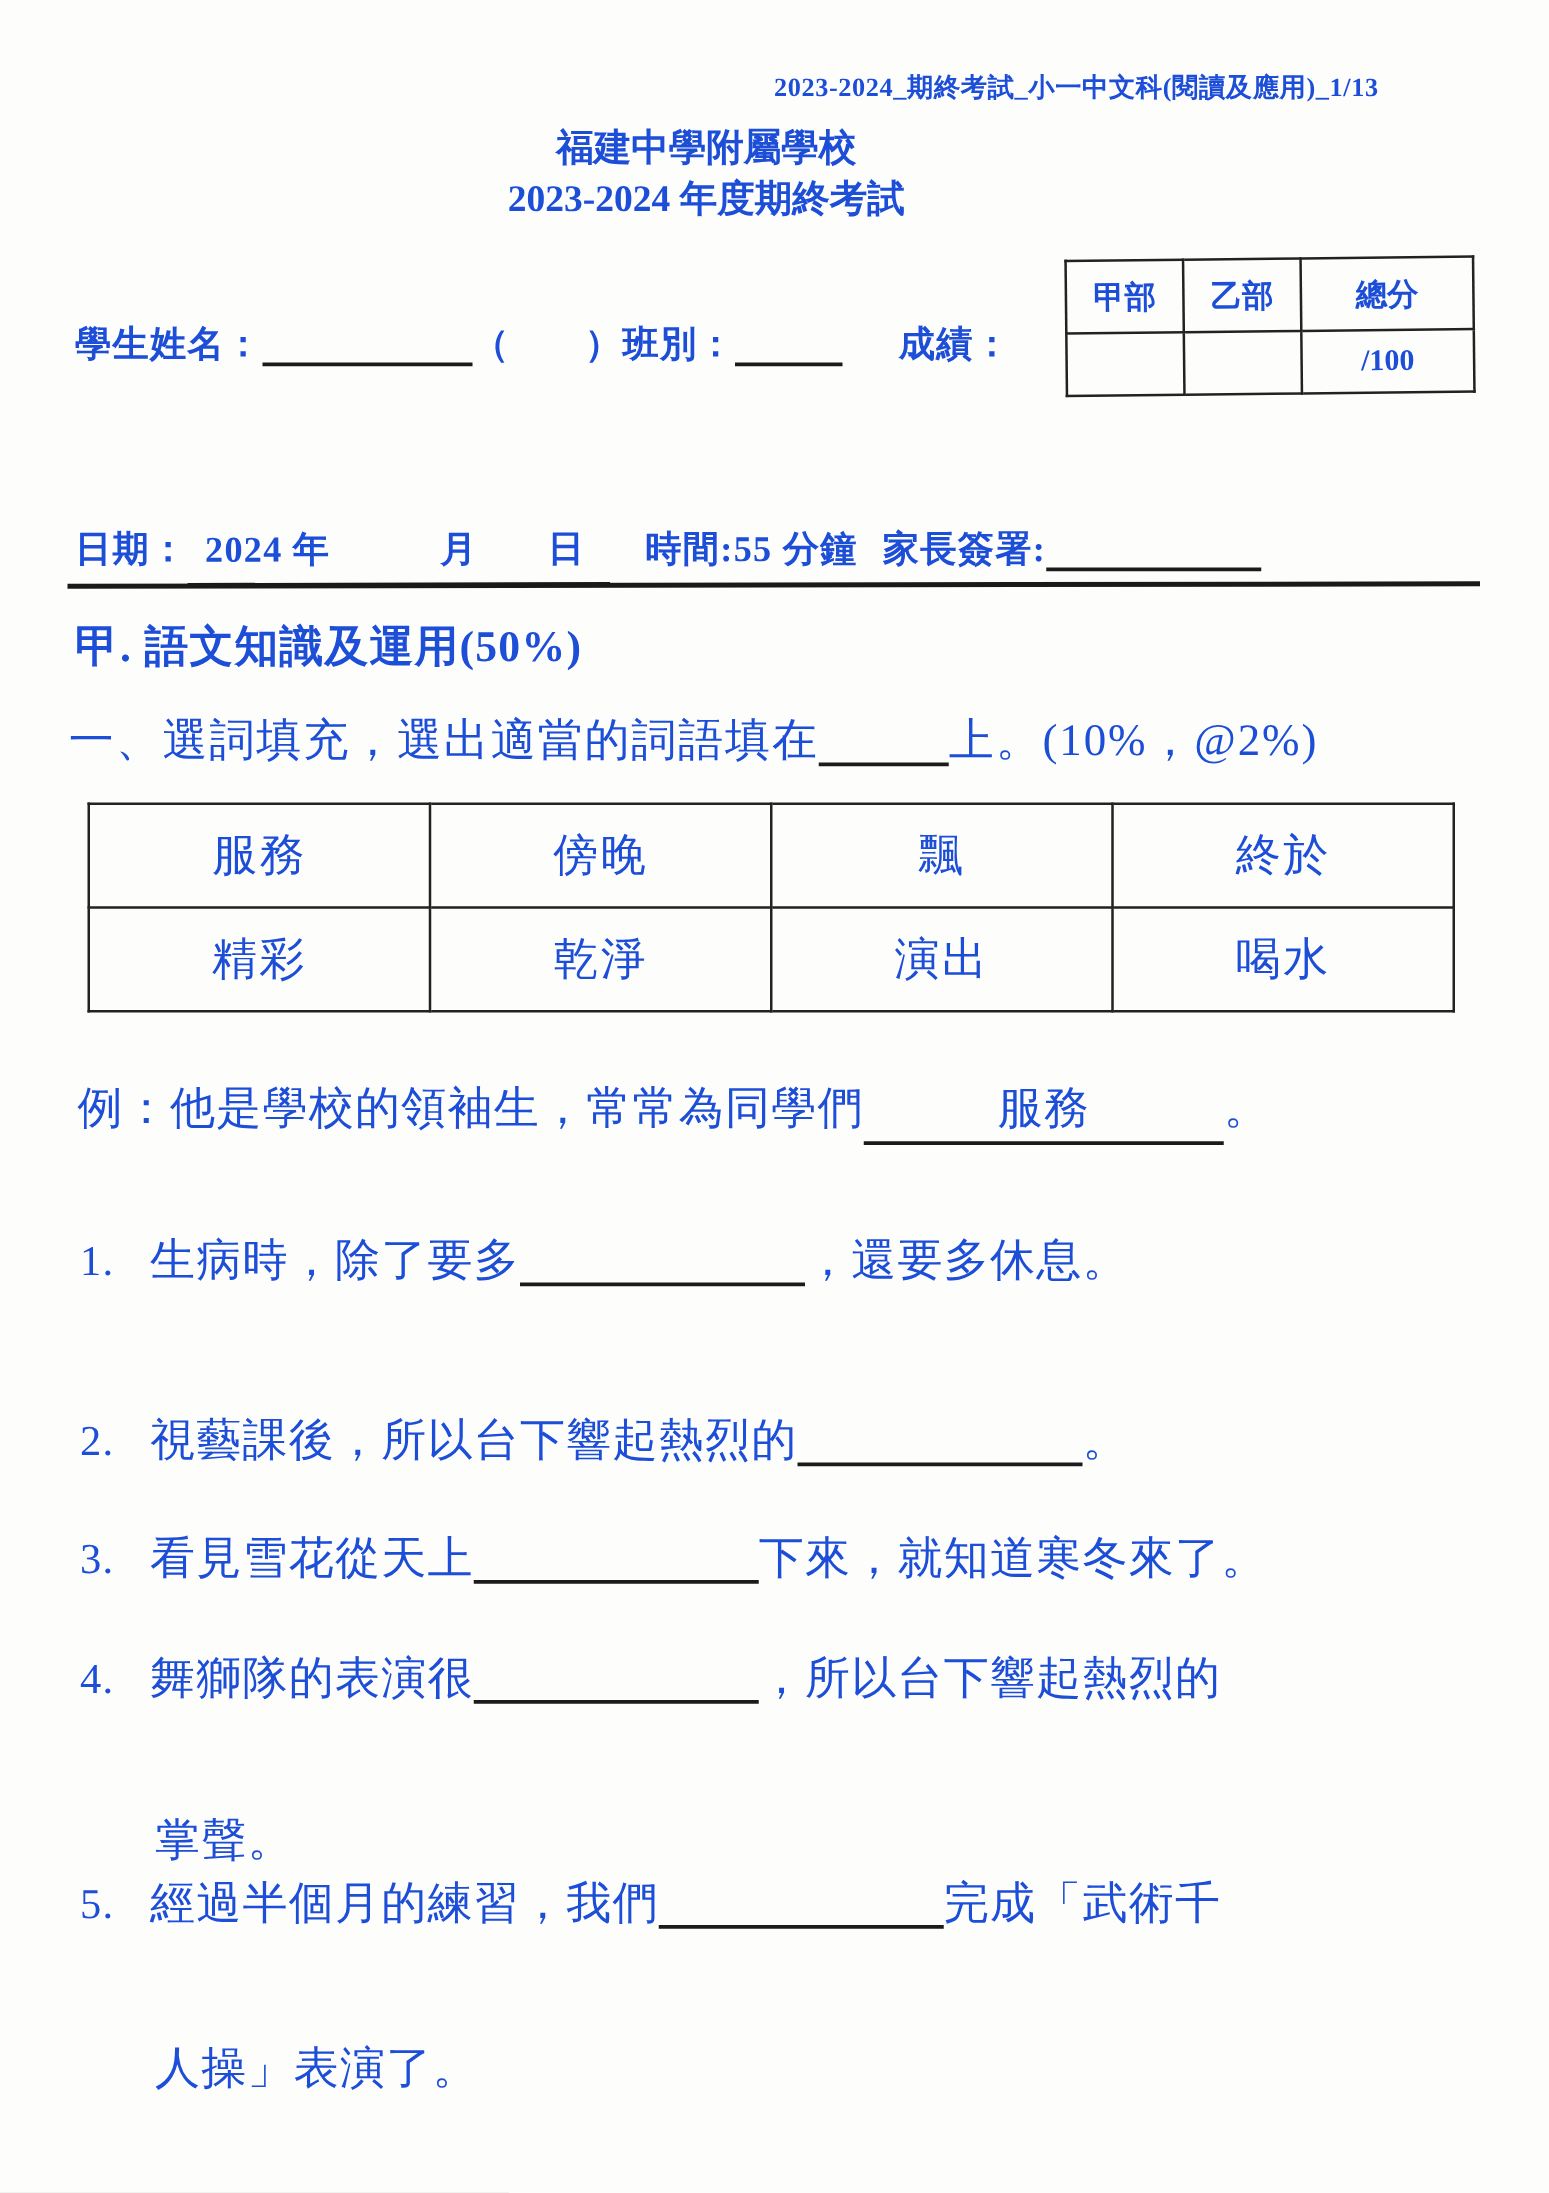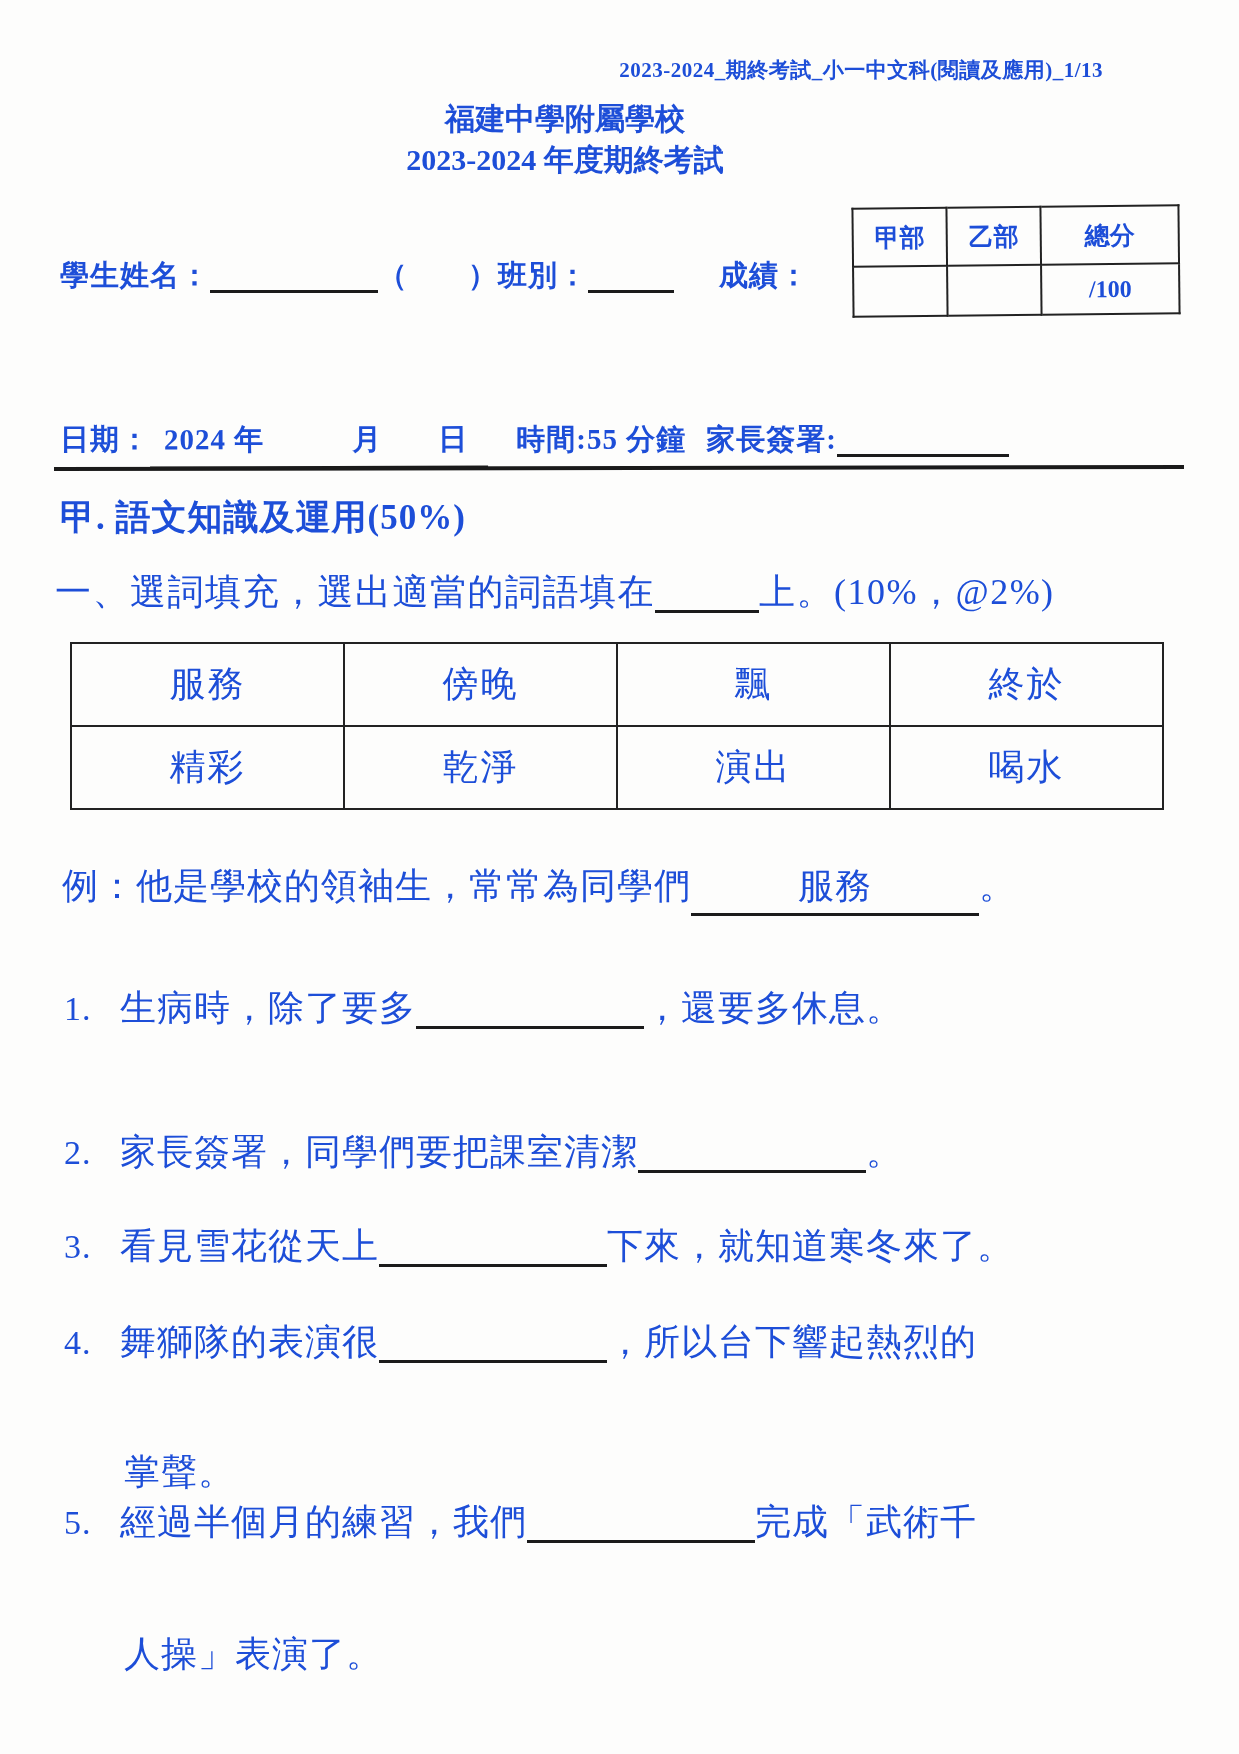--- a/index.html
+++ b/index.html
@@ -168,21 +168,21 @@
 
   <div class="example-row">
     <span>例：他是學校的領袖生，常常為同學們</span><span class="answer-line">服務</span><span>。</span>
   </div>
 
   <div class="q q1">
     <span class="qno">1.</span><span>生病時，除了要多</span><span class="blank w-q"></span><span>，還要多休息。</span>
   </div>
 
   <div class="q q2">
-    <span class="qno">2.</span><span>家長簽署，同學們要把課室清潔</span><span class="blank w-q"></span><span>。</span>
+    <span class="qno">2.</span><span>視藝課後，所以台下響起熱烈的</span><span class="blank w-q"></span><span>。</span>
   </div>
 
   <div class="q q3">
     <span class="qno">3.</span><span>看見雪花從天上</span><span class="blank w-q"></span><span>下來，就知道寒冬來了。</span>
   </div>
 
   <div class="q q4">
     <span class="qno">4.</span><span>舞獅隊的表演很</span><span class="blank w-q"></span><span>，所以台下響起熱烈的</span>
   </div>
   <div class="q-cont q4b">掌聲。</div>

